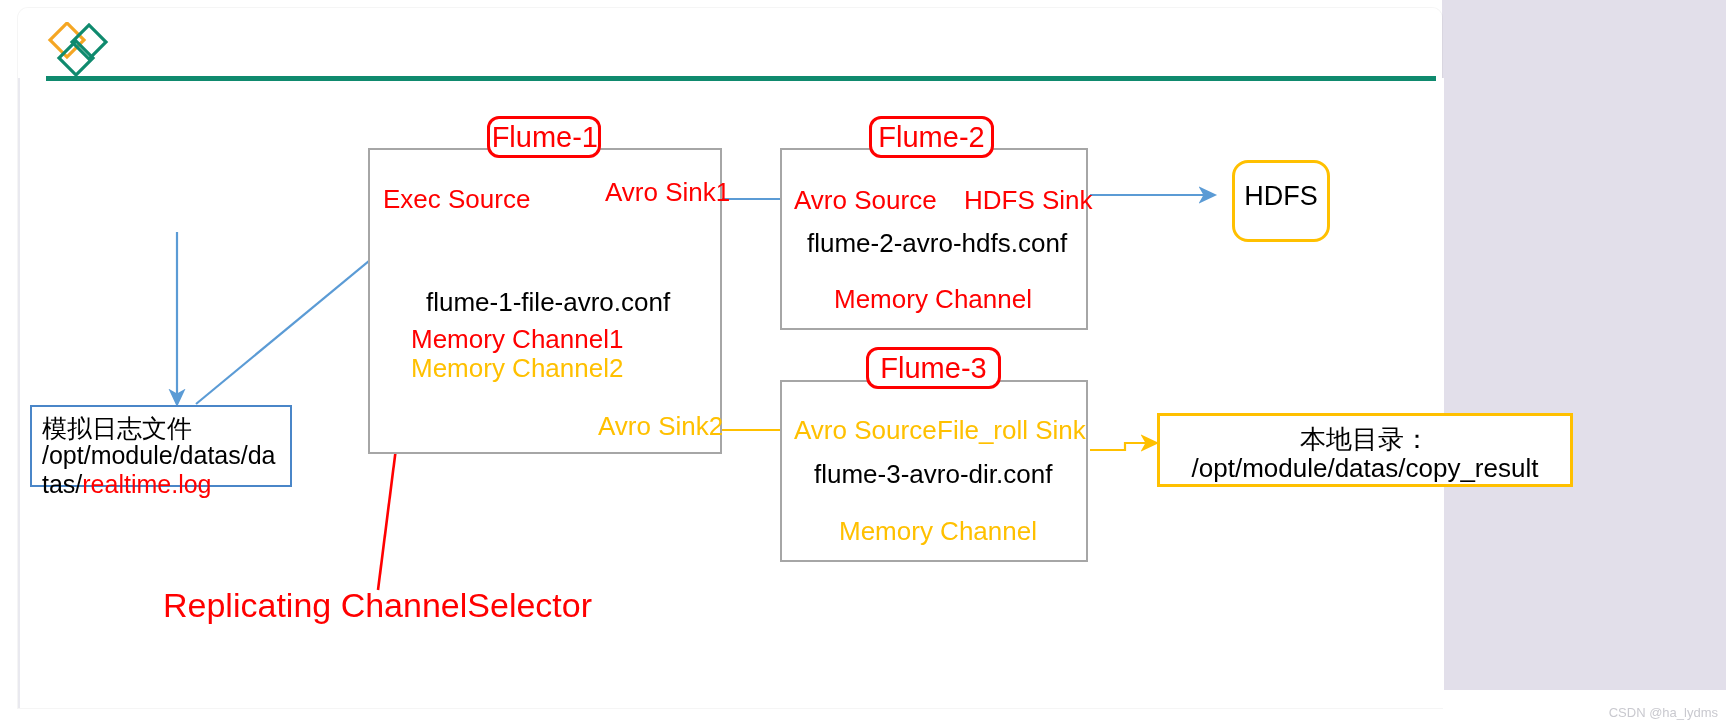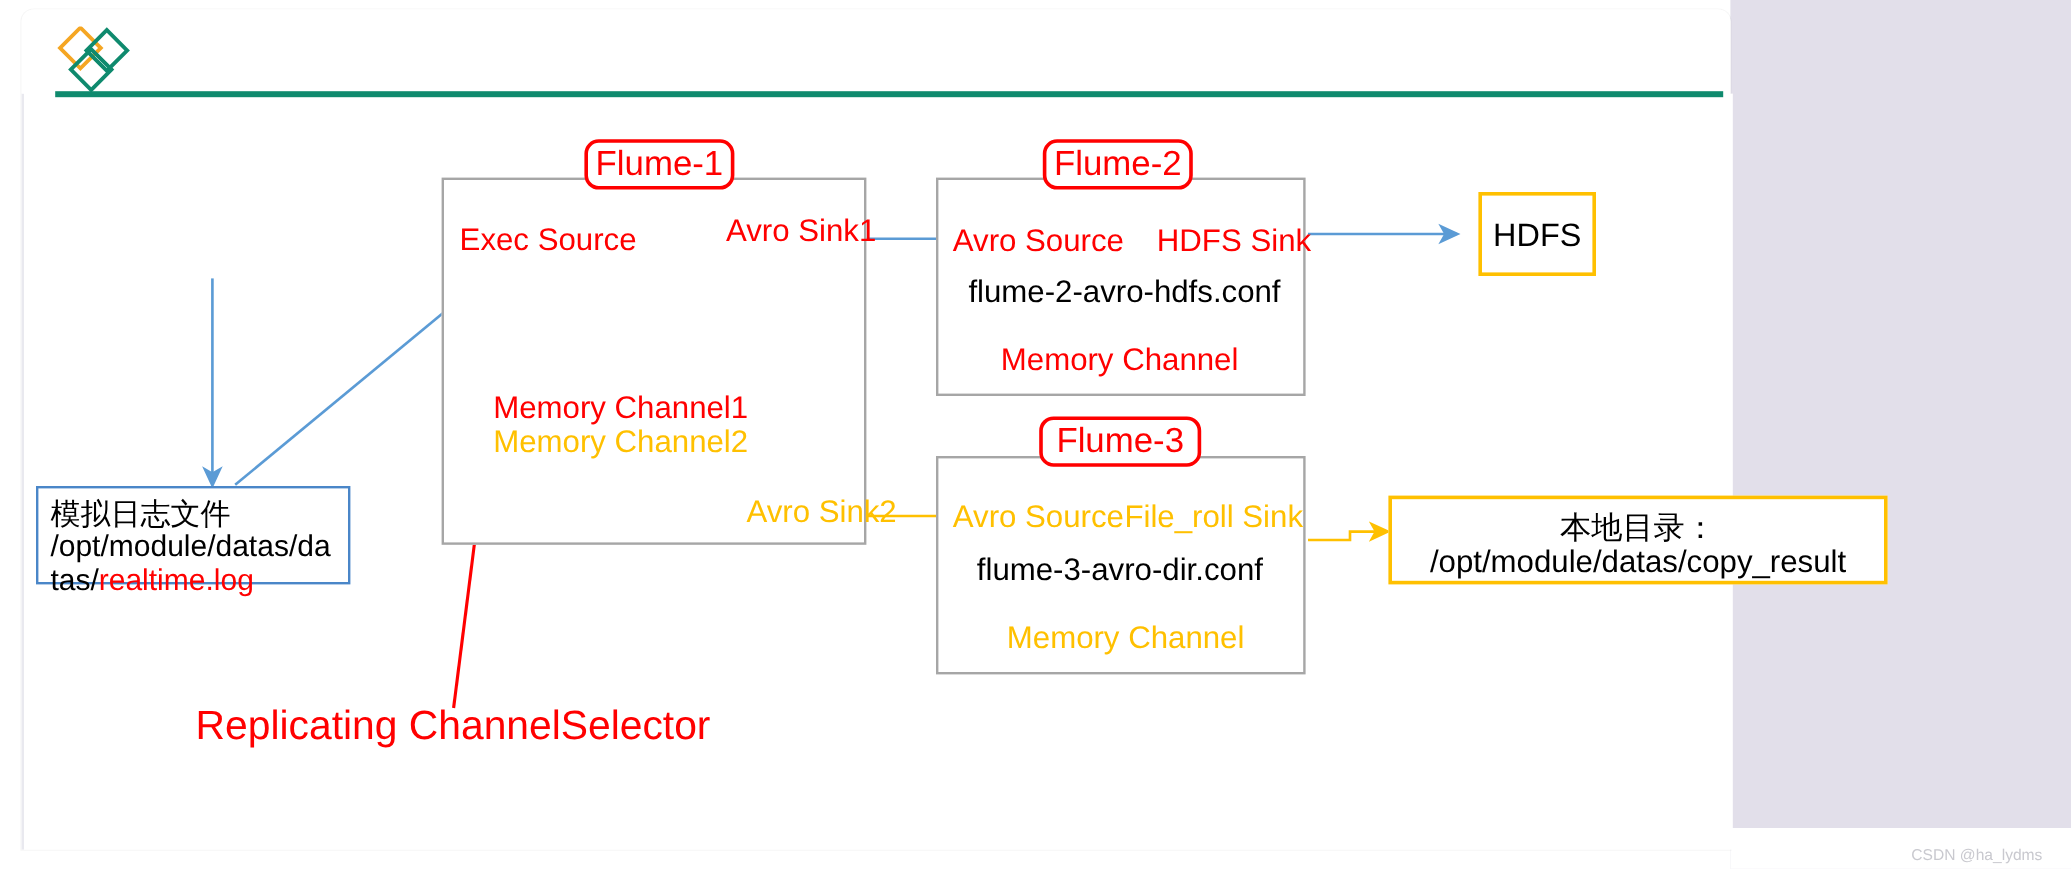--- a/index.html
+++ b/index.html
@@ -77,21 +77,21 @@
     background:#ffffff;color:#ff0000;
     font-size:29px;text-align:center;
     display:flex;align-items:center;justify-content:center;
     z-index:5;
   }
 
   svg.layer{position:absolute;left:0;top:0;width:1726px;height:724px;
     pointer-events:none;}
 
   .watermark{
-    position:absolute;right:24px;bottom:4px;
+    position:absolute;right:8px;bottom:4px;
     font-size:13px;color:#c9c9cf;white-space:nowrap;
   }
 
   .bigred{
     position:absolute;white-space:nowrap;
     color:#ff0000;font-size:34px;
   }
 </style>
 </head>
 <body>
@@ -159,29 +159,30 @@
 
 
   <div class="box box-blue" style="left:30px;top:405px;width:262px;height:82px;">
     <div class="lbl t-black" style="left:10px;top:5px;font-size:25px;">模拟日志文件</div>
     <div class="lbl t-black" style="left:10px;top:34px;font-size:25px;">/opt/module/datas/da</div>
     <div class="lbl" style="left:10px;top:63px;font-size:25px;">
       <span class="t-black">tas/</span><span class="t-red">realtime.log</span>
     </div>
   </div>
 
-  <div class="pill" style="left:487px;top:116px;width:125px;height:42px;">
+  <div class="pill" style="left:487px;top:116px;width:114px;height:42px;justify-content:flex-end;">
     <span>Flume-1</span>
   </div>
   <div class="box box-gray" style="left:368px;top:148px;width:354px;height:306px;">
     <div class="lbl t-red" style="left:13px;top:34px;font-size:26px;">Exec Source</div>
     <div class="lbl t-red" style="left:235px;top:27px;font-size:26px;">Avro Sink1</div>
+    <div class="lbl t-black" style="left:56px;top:137px;font-size:26px;">flume-1-file-avro.conf</div>
     <div class="lbl t-red" style="left:41px;top:174px;font-size:26px;">Memory  Channel1</div>
     <div class="lbl t-yellow" style="left:41px;top:203px;font-size:26px;">Memory  Channel2</div>
-    <div class="lbl t-yellow" style="left:228px;top:261px;font-size:26px;margin-left:24px;">Avro Sink2</div>
+    <div class="lbl t-yellow" style="left:228px;top:261px;font-size:26px;">Avro Sink2</div>
   </div>
 
   <div class="pill" style="left:869px;top:116px;width:125px;height:42px;">
     <span>Flume-2</span>
   </div>
   <div class="box box-gray" style="left:780px;top:148px;width:308px;height:182px;">
     <div class="lbl t-red" style="left:12px;top:35px;font-size:26px;">Avro Source</div>
     <div class="lbl t-red" style="left:182px;top:35px;font-size:26px;">HDFS Sink</div>
     <div class="lbl t-black" style="left:25px;top:78px;font-size:26px;">flume-2-avro-hdfs.conf</div>
     <div class="lbl t-red" style="left:52px;top:134px;font-size:26px;">Memory Channel</div>
@@ -190,21 +191,21 @@
   <div class="pill" style="left:866px;top:347px;width:135px;height:42px;">
     <span>Flume-3</span>
   </div>
   <div class="box box-gray" style="left:780px;top:380px;width:308px;height:182px;">
     <div class="lbl t-yellow" style="left:12px;top:33px;font-size:26px;">Avro Source</div>
     <div class="lbl t-yellow" style="left:155px;top:33px;font-size:26px;">File_roll Sink</div>
     <div class="lbl t-black" style="left:32px;top:77px;font-size:26px;">flume-3-avro-dir.conf</div>
     <div class="lbl t-yellow" style="left:57px;top:134px;font-size:26px;">Memory Channel</div>
   </div>
 
-  <div class="box box-orange" style="left:1232px;top:160px;width:98px;height:70px;">
+  <div class="box box-orange" style="left:1232px;top:160px;width:98px;height:82px;border-radius:16px;">
     <div class="ctext t-black" style="top:18px;font-size:27px;">HDFS</div>
   </div>
 
   <div class="box box-orange" style="left:1157px;top:413px;width:416px;height:74px;">
     <div class="ctext t-black" style="top:6px;font-size:26px;">本地目录：</div>
     <div class="ctext t-black" style="top:37px;font-size:26px;">/opt/module/datas/copy_result</div>
   </div>
 
   <div class="bigred" style="left:163px;top:586px;">Replicating ChannelSelector</div>
 

